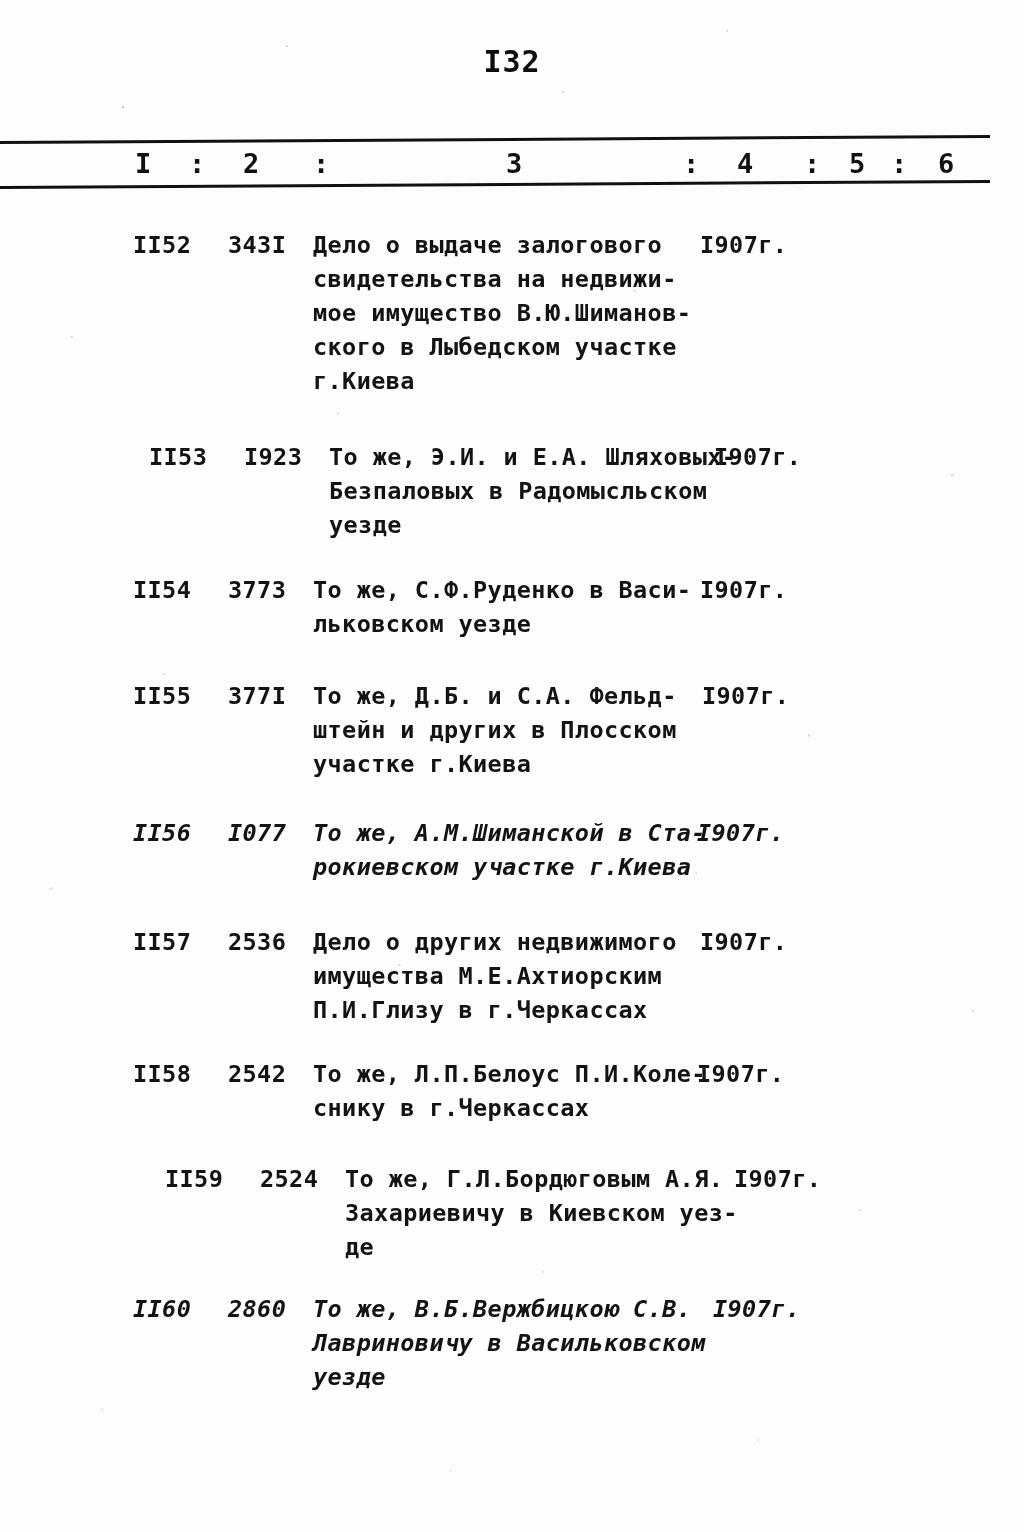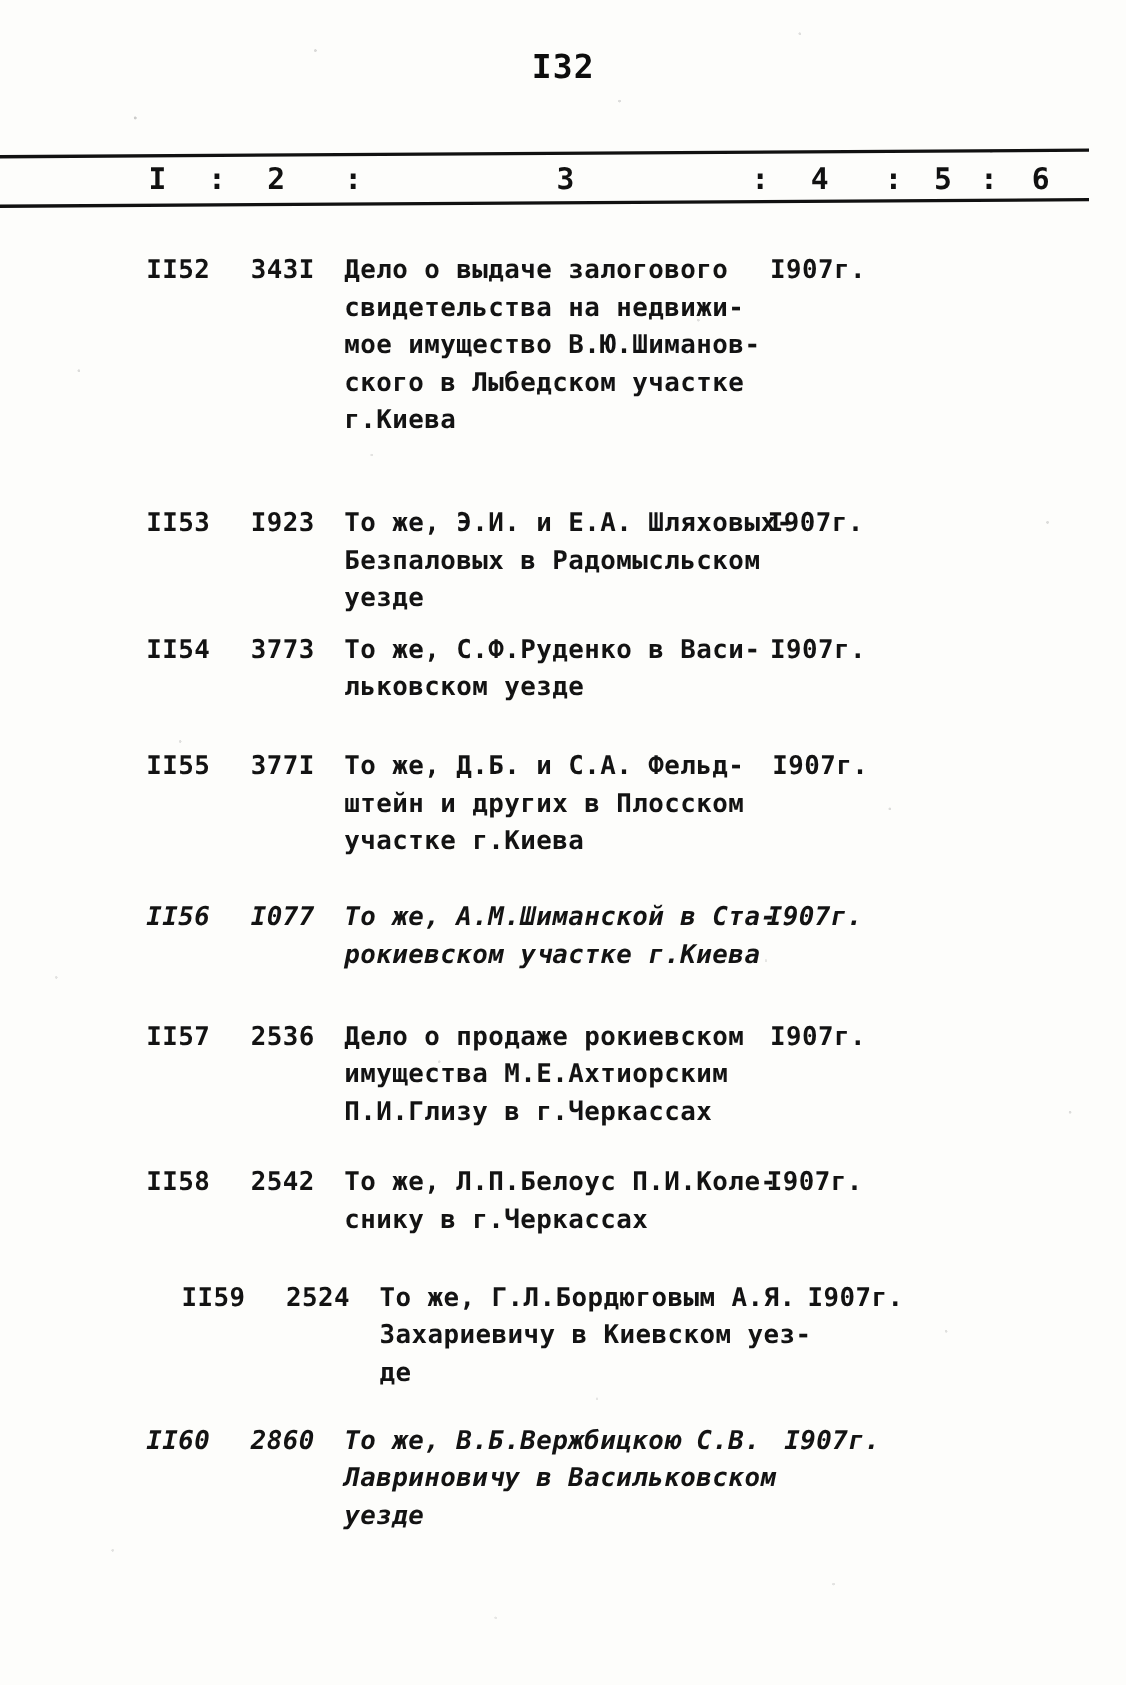--- a/index.html
+++ b/index.html
@@ -177,21 +177,21 @@
         <div class="entry-line">
           <span class="cell col-desc">мое имущество В.Ю.Шиманов-</span>
         </div>
         <div class="entry-line">
           <span class="cell col-desc">ского в Лыбедском участке</span>
         </div>
         <div class="entry-line">
           <span class="cell col-desc">г.Киева</span>
         </div>
       </div>
-      <div class="entry" style="position: absolute; top: 212px; left: 0px; margin-top: 18px;">
+      <div class="entry" style="position: absolute; top: 212px; left: 16px;">
         <div class="entry-line">
           <span class="cell col-id">II53</span>
           <span class="cell col-file">I923</span>
           <span class="cell col-desc">То же, Э.И. и Е.А. Шляховых-</span>
           <span class="cell col-year" style="left: 698px;">I907г.</span>
         </div>
         <div class="entry-line">
           <span class="cell col-desc">Безпаловых в Радомысльском</span>
         </div>
         <div class="entry-line">
@@ -231,21 +231,21 @@
           <span class="cell col-year" style="left: 697px;">I907г.</span>
         </div>
         <div class="entry-line">
           <span class="cell col-desc">рокиевском участке г.Киева</span>
         </div>
       </div>
       <div class="entry" style="position: absolute; top: 697px; left: 0px;">
         <div class="entry-line">
           <span class="cell col-id">II57</span>
           <span class="cell col-file">2536</span>
-          <span class="cell col-desc">Дело о продаже рокиевском</span>
+          <span class="cell col-desc">Дело о других недвижимого</span>
           <span class="cell col-year" style="left: 700px;">I907г.</span>
         </div>
         <div class="entry-line">
           <span class="cell col-desc">имущества М.Е.Ахтиорским</span>
         </div>
         <div class="entry-line">
           <span class="cell col-desc">П.И.Глизу в г.Черкассах</span>
         </div>
       </div>
       <div class="entry" style="position: absolute; top: 829px; left: 0px;">

